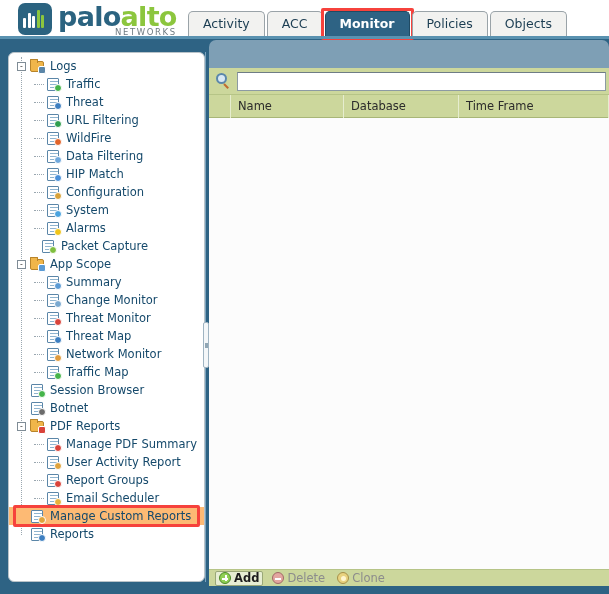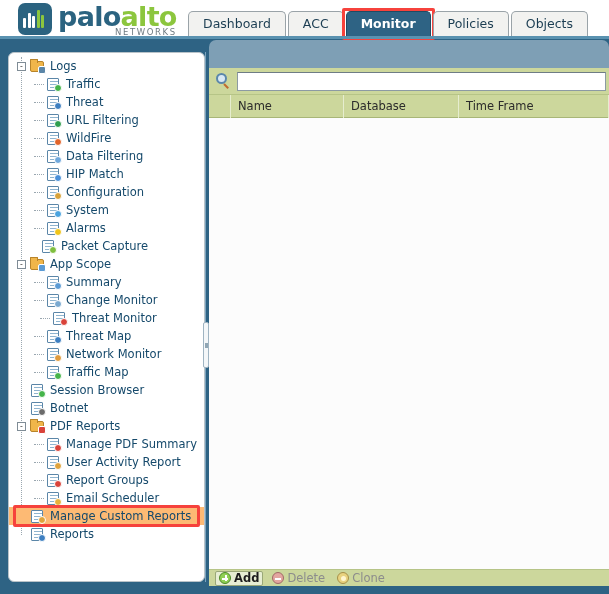--- a/index.html
+++ b/index.html
@@ -289,21 +289,21 @@
         <i></i>
         <i></i>
     </div>
     <div id="logo-text">
       <div id="logo-word"><span class="pal">palo</span><span class="alto">alto</span></div>
       <div id="logo-sub">NETWORKS</div>
     </div>
   </div>
 
   <div id="tabs">
-      <div class="tab"><span>Dashboard</span></div>
+      <div class="tab"><span>Activity</span></div>
       <div class="tab"><span>ACC</span></div>
       <div class="tab active"><span>Monitor</span><div class="tab-highlight"></div></div>
       <div class="tab"><span>Policies</span></div>
       <div class="tab"><span>Objects</span></div>
     </div>
 </div>
 <div id="tab-underline"></div>
 
 <div id="nav-panel">
   <div id="nav-scroll">
@@ -412,21 +412,21 @@
         <span class="lbl">Summary</span>
       </div>
       <div class="node lvl1" style="position: relative;">
         <span class="guide-h"></span>
         <span class="ic">
           <span class="doc"></span>
           <span class="badge" style="background: rgb(122, 169, 208); border: 1px solid rgb(255, 255, 255); border-radius: 50%;"></span>
         </span>
         <span class="lbl">Change Monitor</span>
       </div>
-      <div class="node lvl1" style="position: relative; margin-left: 6px;">
+      <div class="node lvl1" style="position: relative;">
         <span class="guide-h"></span>
         <span class="ic">
           <span class="doc"></span>
           <span class="badge" style="background: rgb(217, 67, 58); border: 1px solid rgb(255, 255, 255); border-radius: 50%;"></span>
         </span>
         <span class="lbl">Threat Monitor</span>
       </div>
       <div class="node lvl1" style="position: relative;">
         <span class="guide-h"></span>
         <span class="ic">

